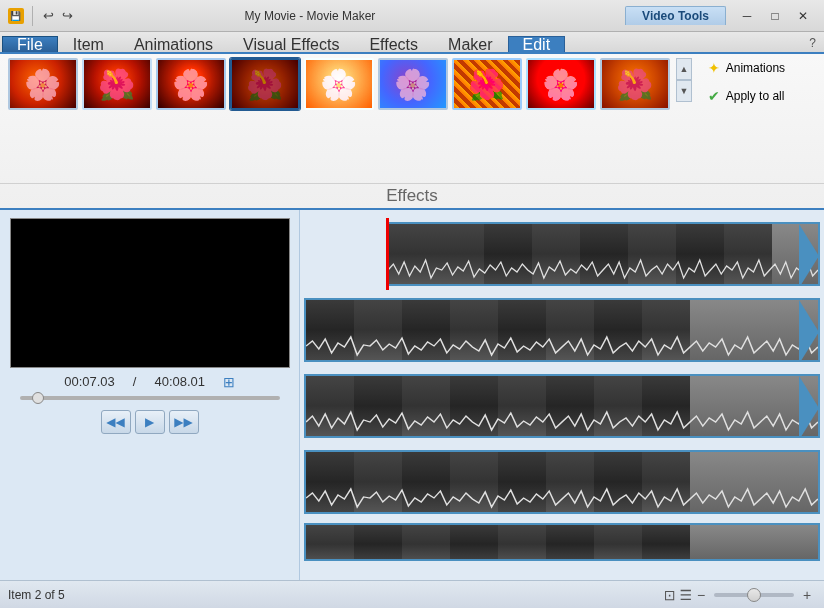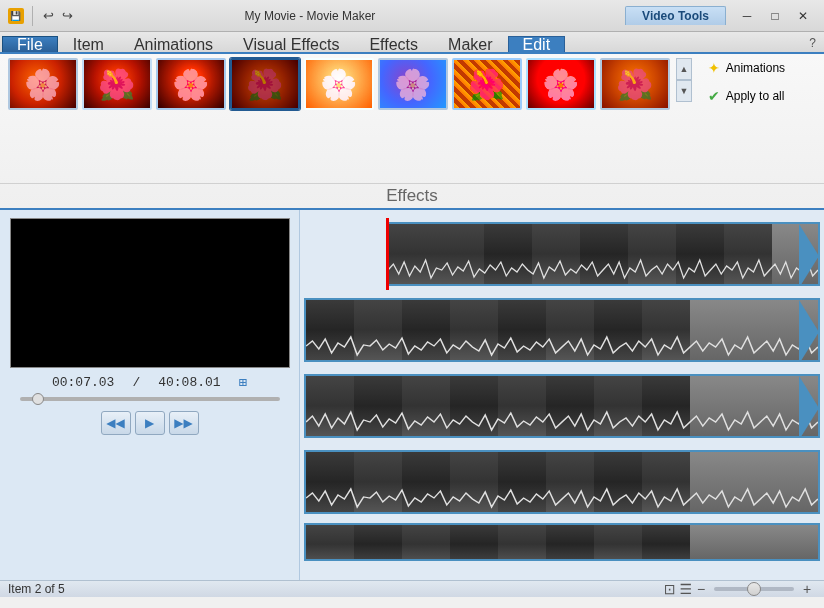--- a/index.html
+++ b/index.html
@@ -152,23 +152,21 @@
       width: 280px;
       height: 150px;
       background: #000;
       border: 1px solid #888;
     }
     .time-display {
       font-size: 13px;
       color: #333;
       margin-top: 6px;
       display: flex;
-      align-items: center;
       gap: 18px;
-      font-family: Liberation Mono, monospace;
     }
     .time-icon { font-size: 14px; color: #3c7fc0; cursor: pointer; }
     .seek-bar {
       width: 260px;
       height: 4px;
       background: #b0b0b0;
       margin-top: 6px;
       border-radius: 2px;
       position: relative;
     }
@@ -296,21 +294,21 @@
       width: 3px;
       height: 100%;
       background: #e00;
       z-index: 10;
     }
 
     .first-track { position: relative; }
 
     
     .statusbar {
-      height: 17px;
+      height: 28px;
       background: linear-gradient(to bottom, #e0e8f0, #d0d8e4);
       border-top: 1px solid #b0c0d0;
       display: flex;
       align-items: center;
       padding: 0 8px;
       font-size: 12px;
       color: #333;
     }
     .status-spacer { flex: 1; }
     .status-icons { display: flex; align-items: center; gap: 4px; }

